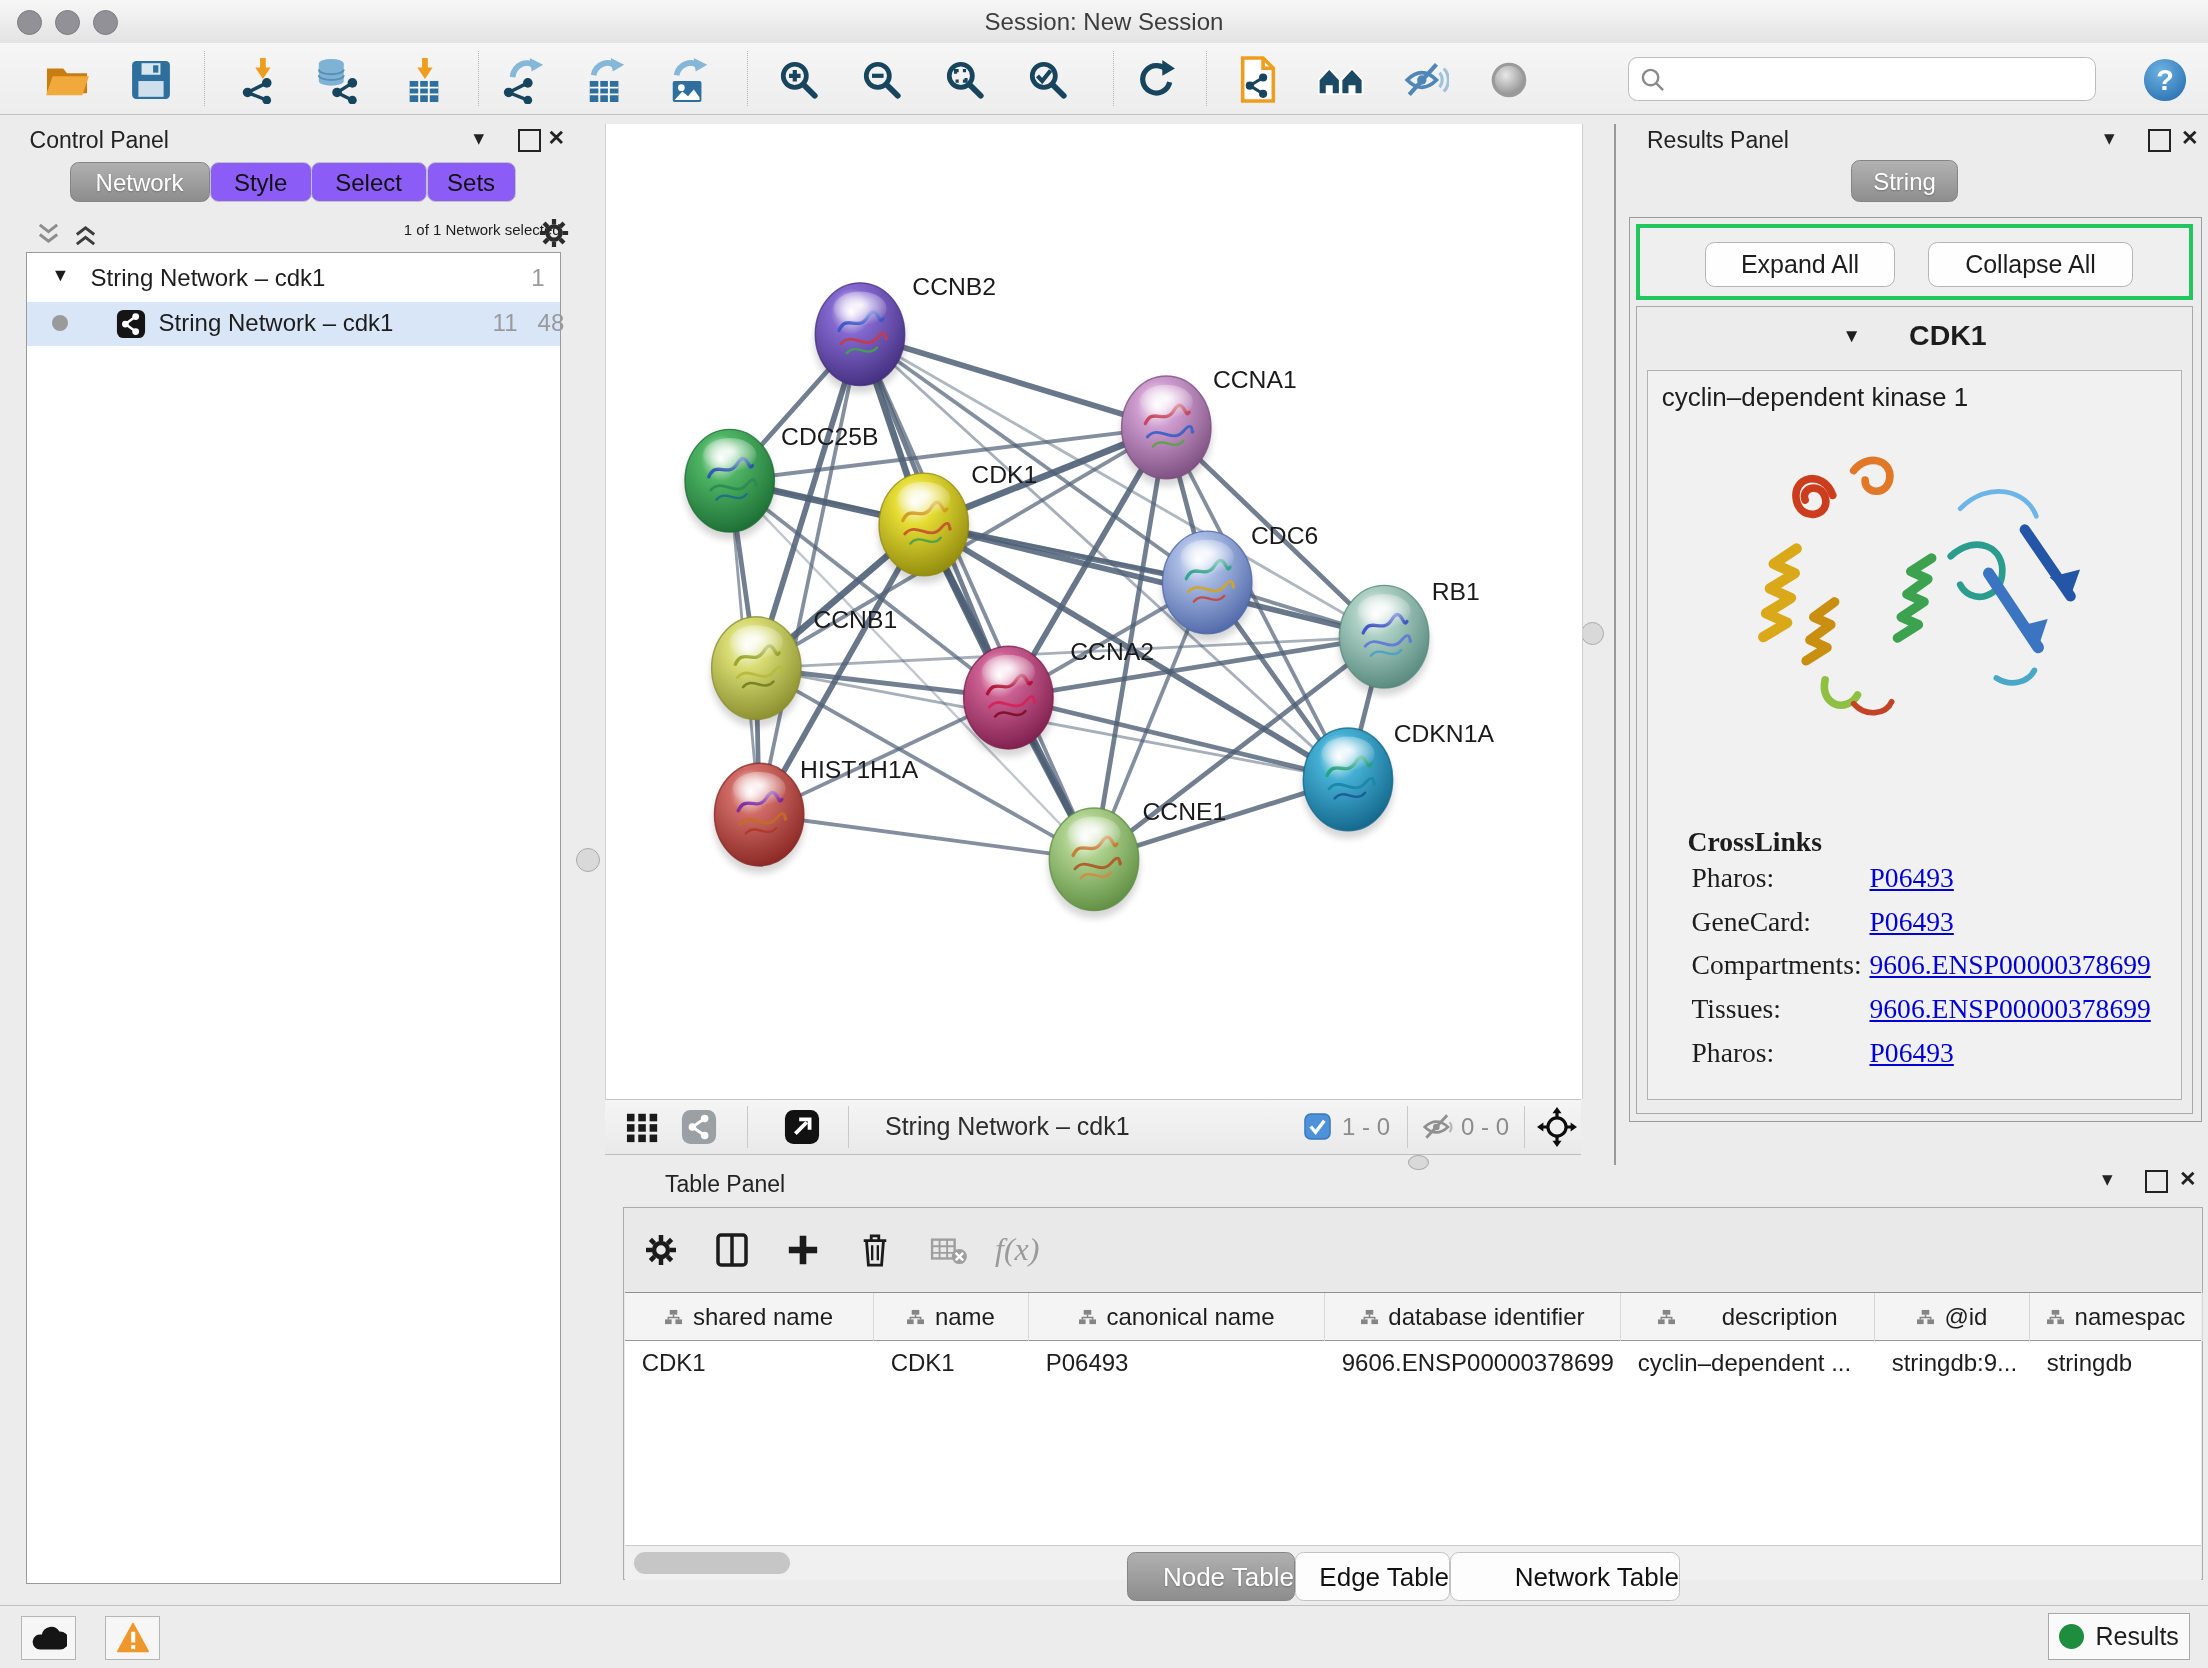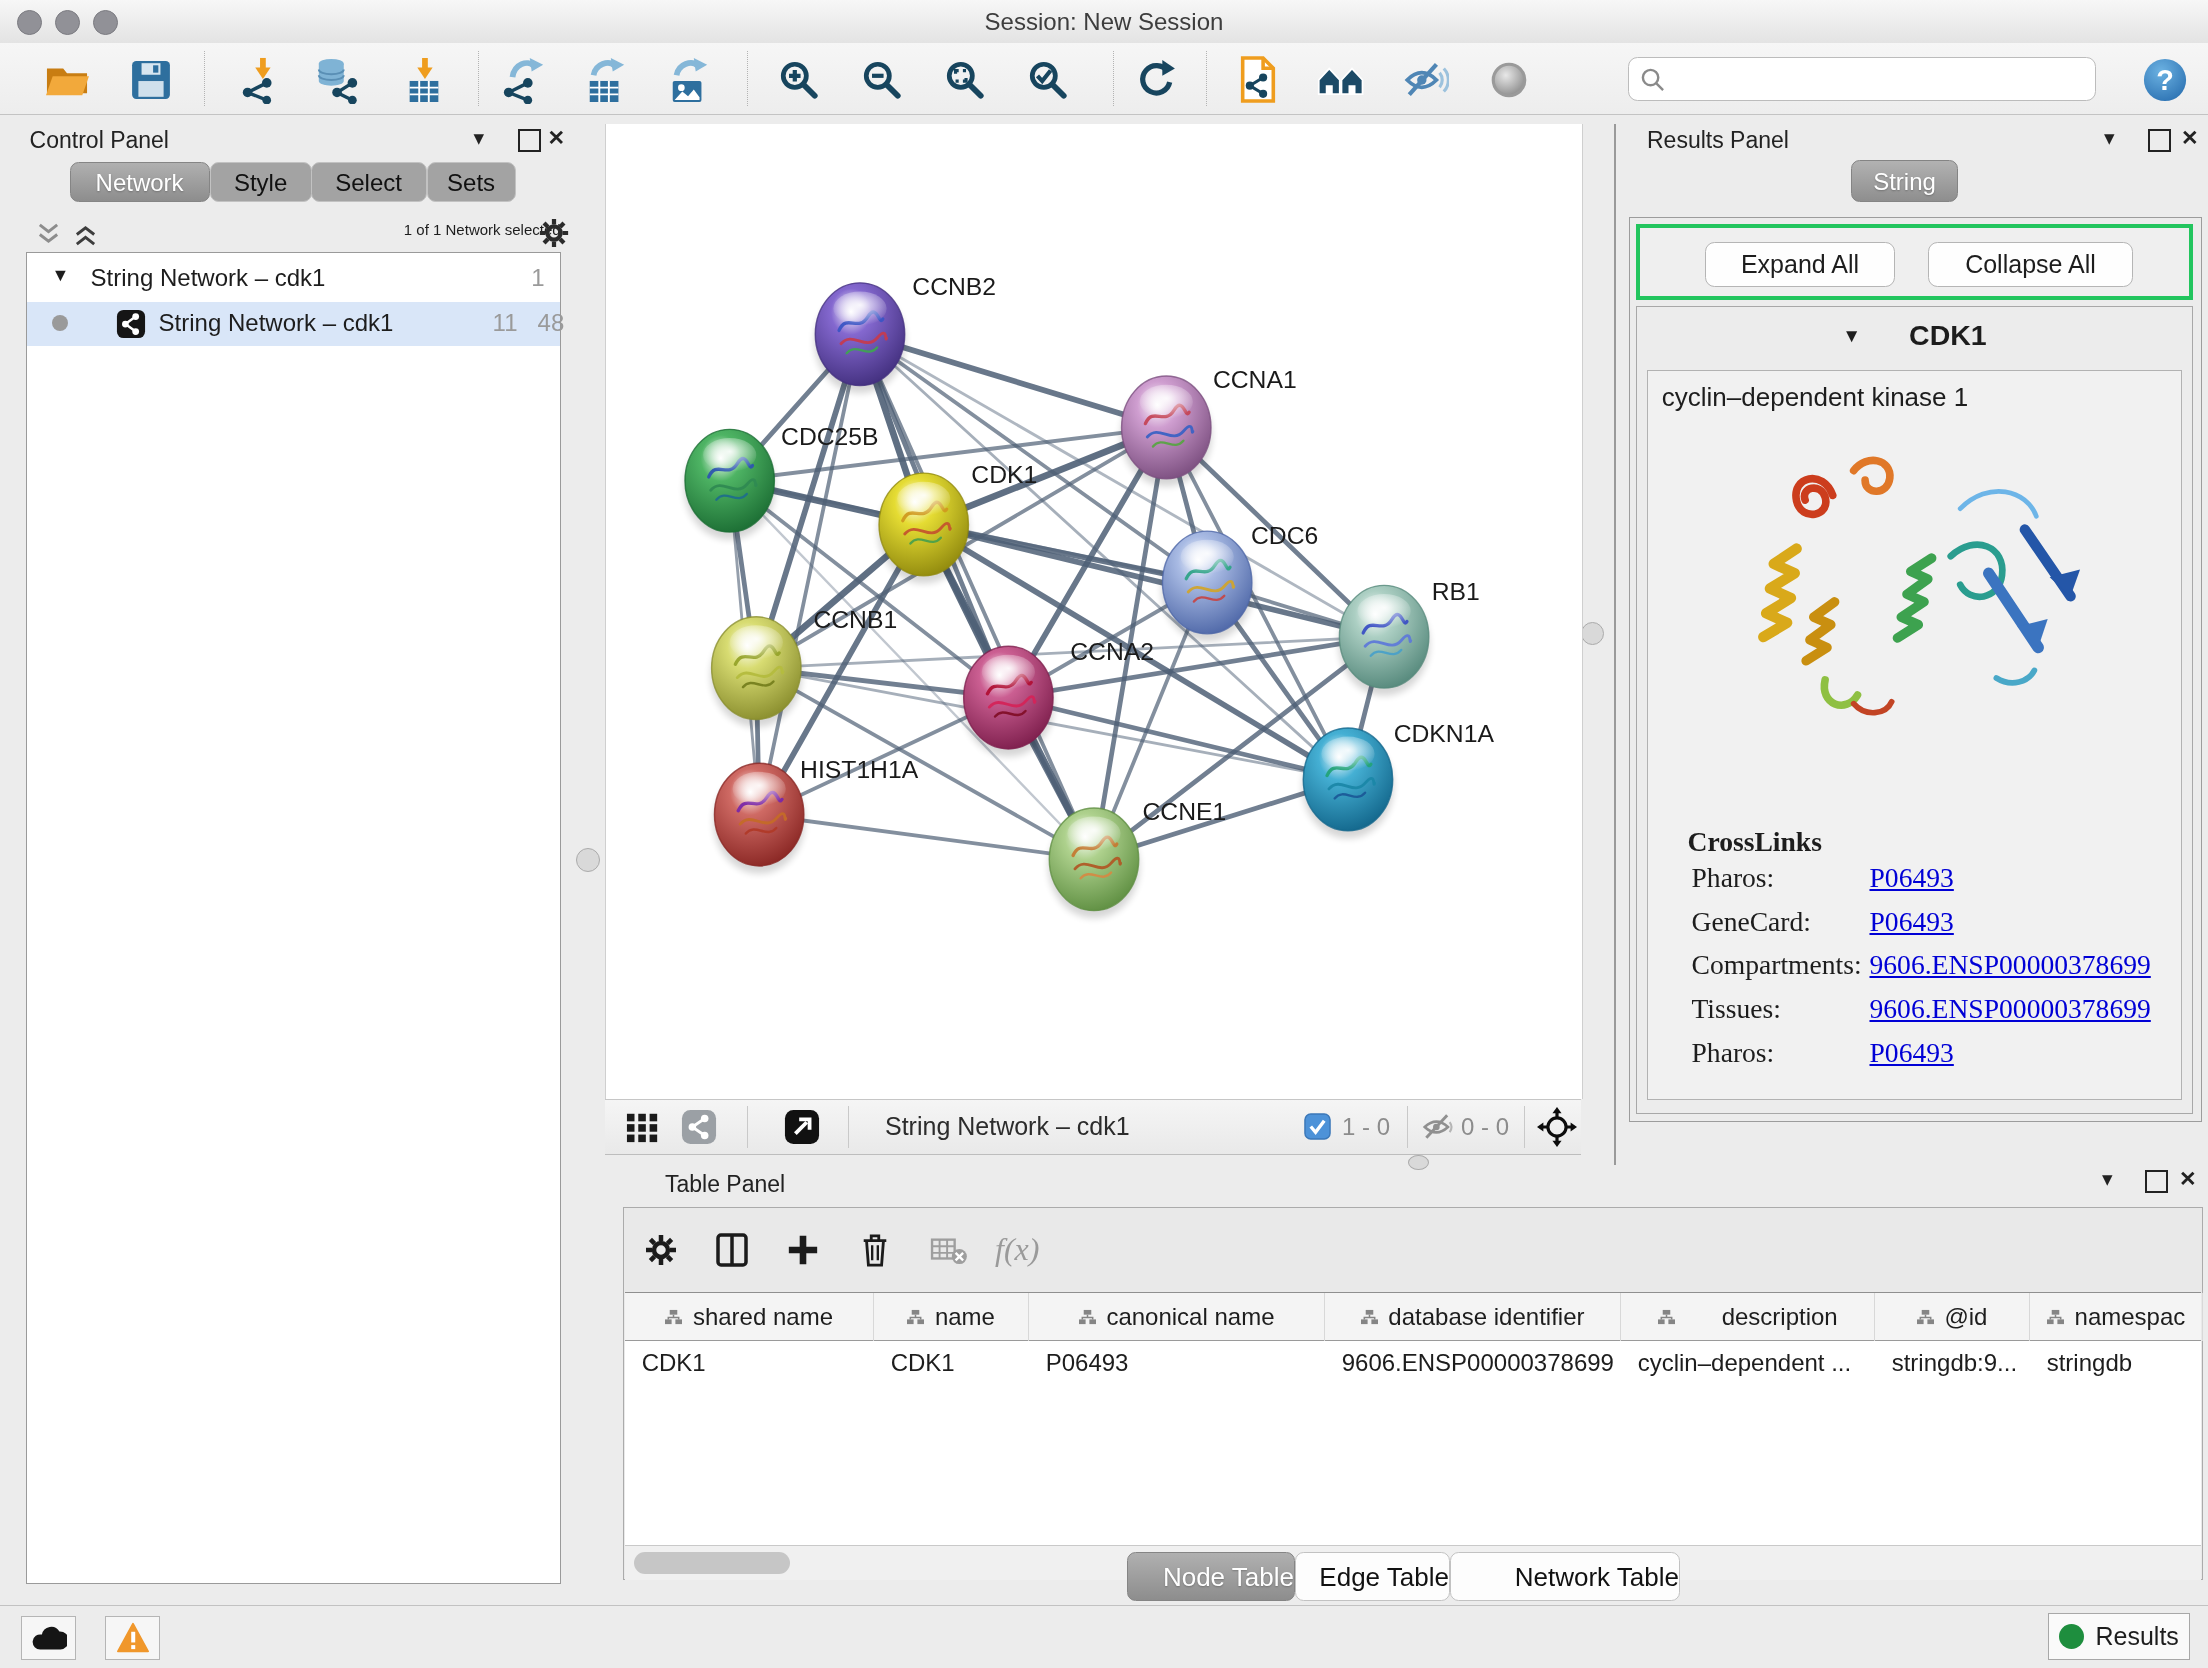--- a/index.html
+++ b/index.html
@@ -24,21 +24,21 @@
   .searchbox svg{margin-left:11.4px;}
   .searchbox input{border:none;outline:none;flex:1;font-size:23px;height:34px;
     font-family:"Liberation Sans",sans-serif;background:transparent;}
   
   .panel-title{font-size:23px;color:#222;}
   .ph-ic{position:absolute;top:0;font-size:21px;color:#222;line-height:28.5px;}
   .float-ic{width:19px;height:19px;border:2.4px solid #222;display:inline-block;}
   
   .control-panel{left:7.6px;top:124px;width:563px;height:1465px;}
   .tabs-row .tab{position:absolute;top:0;height:40px;line-height:40px;text-align:center;
-     font-size:24px;background:#a3a3a3;border:1px solid #c2c2c2;color:#111;
+     font-size:24px;background:#8b5cf6;border:1px solid #c2c2c2;color:#111;
      border-radius:8.6px;box-sizing:border-box;}
   .tab.sel{background:linear-gradient(#b0b0b0,#8d8d8d);color:#fff;border-color:#858585;
      text-shadow:0 1px 1.9px rgba(0,0,0,.25);}
   .cp-toolrow{position:absolute;left:18px;top:91px;width:535px;height:38px;}
   .cp-status{position:absolute;left:0;width:100%;text-align:right;font-size:15px;top:5.7px;}
   .tree-box{position:absolute;left:18px;top:128px;width:535px;height:1332px;
      background:#fff;border:1.9px solid #9a9a9a;box-sizing:border-box;}
   .tree-row{position:absolute;left:0;width:100%;height:44px;font-size:24px;}
   .tree-row .cnt{position:absolute;color:#9a9a9a;}
   

